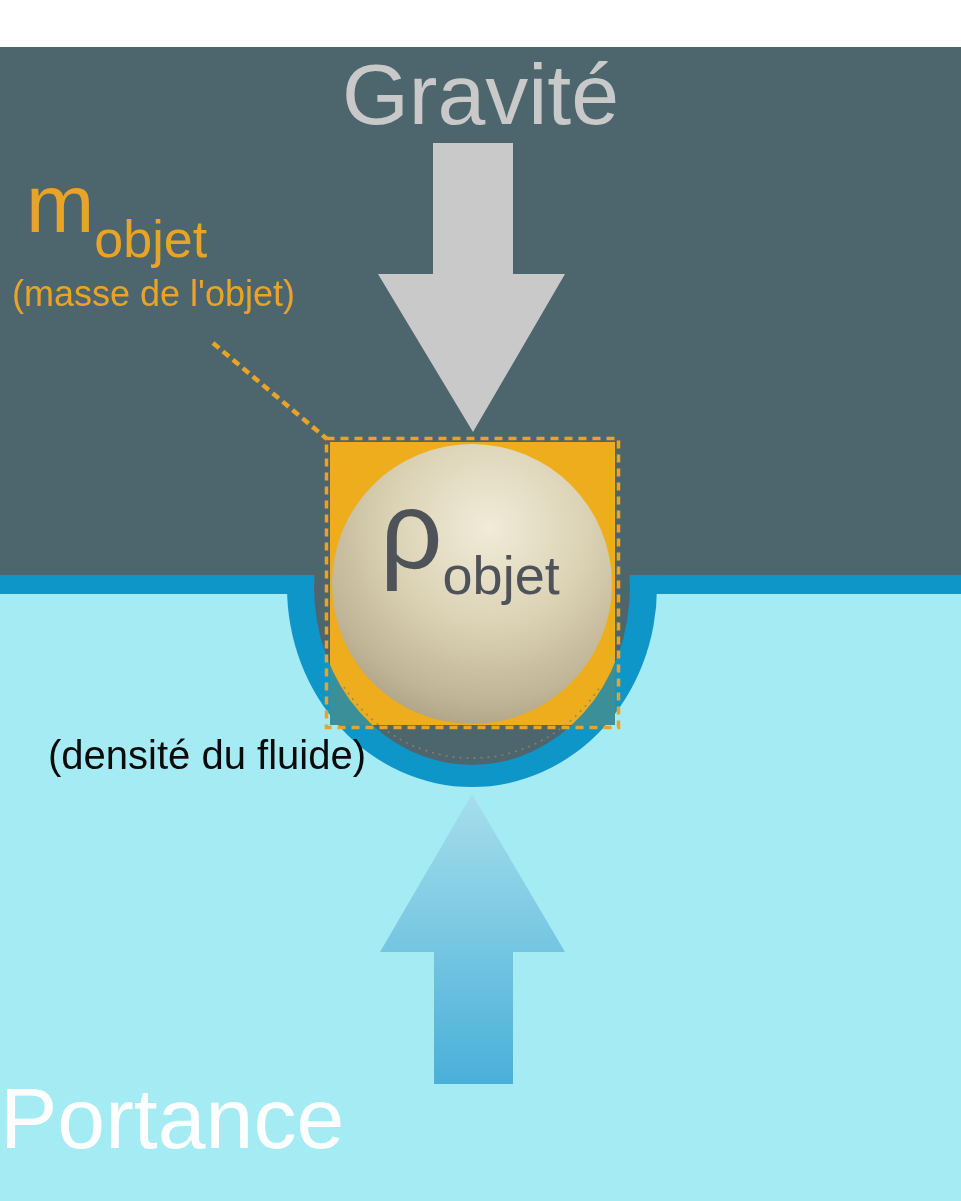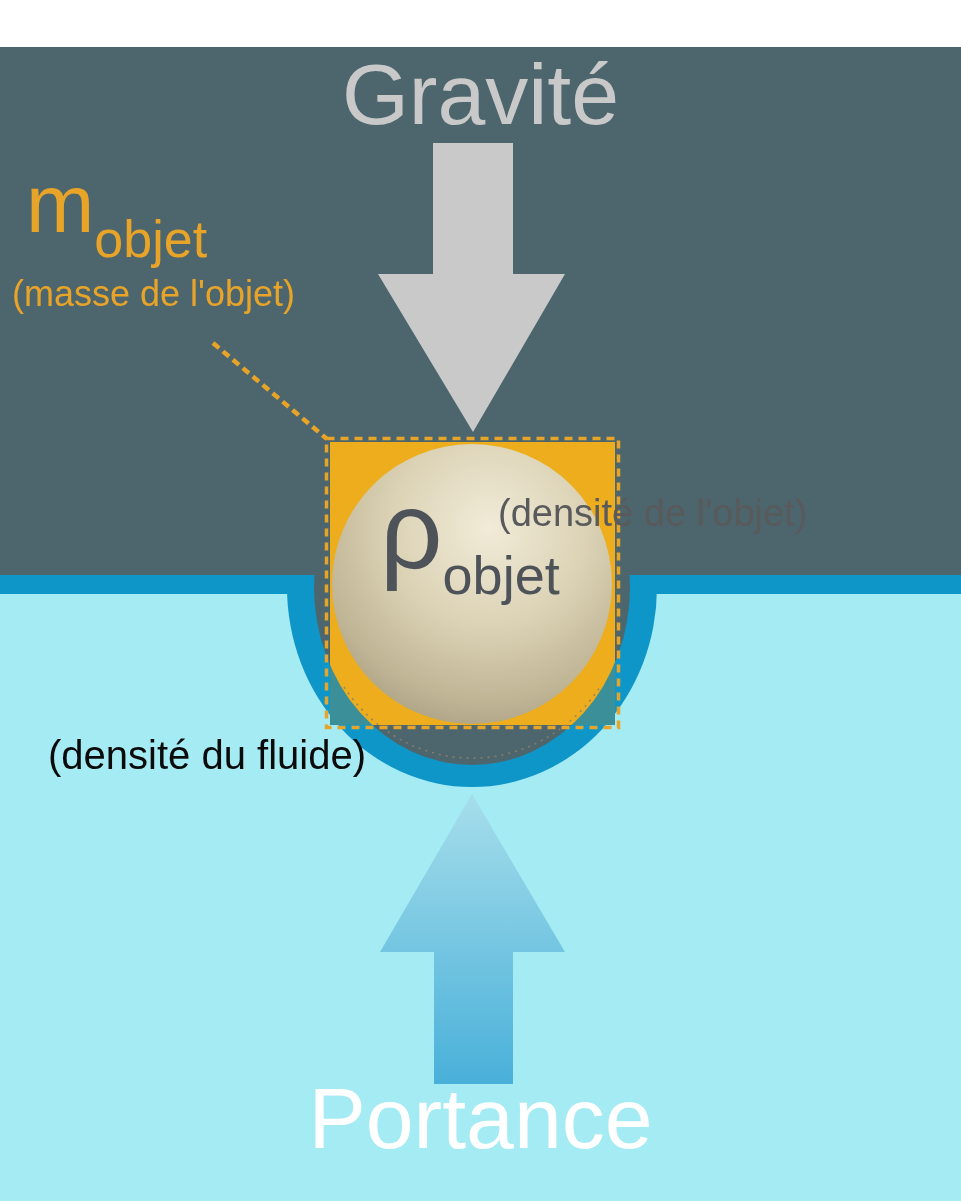--- a/index.html
+++ b/index.html
@@ -30,21 +30,21 @@
   #gravite{top:4px;left:0;width:100%;text-align:center;font-size:86px;color:var(--force_gray);}
   #m-label{top:116px;left:26px;font-size:82px;color:var(--accent_orange);}
   #m-label .sub{font-size:52px;vertical-align:-25px;}
   #m-caption{top:229px;left:12px;font-size:36px;color:var(--accent_orange);}
   #rho-objet{top:428px;left:380px;font-size:110px;color:var(--object_density_text);text-align:center;}
   #rho-objet .sub{font-size:54px;vertical-align:-26px;}
   #densite-objet{top:447px;left:498px;font-size:38px;color:var(--muted_gray_text);}
   #rho-fluide{top:551px;left:56px;font-size:120px;color:var(--text_black);}
   #rho-fluide .sub{font-size:56px;vertical-align:-26px;}
   #fluide-caption{top:688px;left:48px;font-size:40px;color:var(--text_black);}
-  #portance{top:1028px;left:0;width:100%;text-align:center;font-size:86px;color:var(--text_white);}
+  #portance{top:1028px;left:0;width:100%;text-align:left;font-size:86px;color:var(--text_white);}
 </style>
 </head>
 <body>
 
 <div class="stage">
 
   <svg width="961" height="1201" viewBox="0 0 961 1201">
     <defs>
       <clipPath id="clipBelowSurface">
         <rect x="0" y="528" width="961" height="673"></rect>
@@ -90,19 +90,18 @@
       <rect class="e-dark" x="875" y="1198" width="86" height="3"></rect>
     </g>
   </svg>
 
   <div class="label" id="gravite">Gravité</div>
 
   <div class="label" id="m-label"><span class="sym">m</span><span class="sub">objet</span></div>
   <div class="label" id="m-caption">(masse de l'objet)</div>
 
   <div class="label" id="rho-objet"><span class="sym">ρ</span><span class="sub">objet</span></div>
-  <div class="label" id="densite-objet">(densité de l'objet)</div>
 
   <div class="label" id="fluide-caption">(densité du fluide)</div>
 
   <div class="label" id="portance">Portance</div>
 
 </div>
 
 </body></html>

